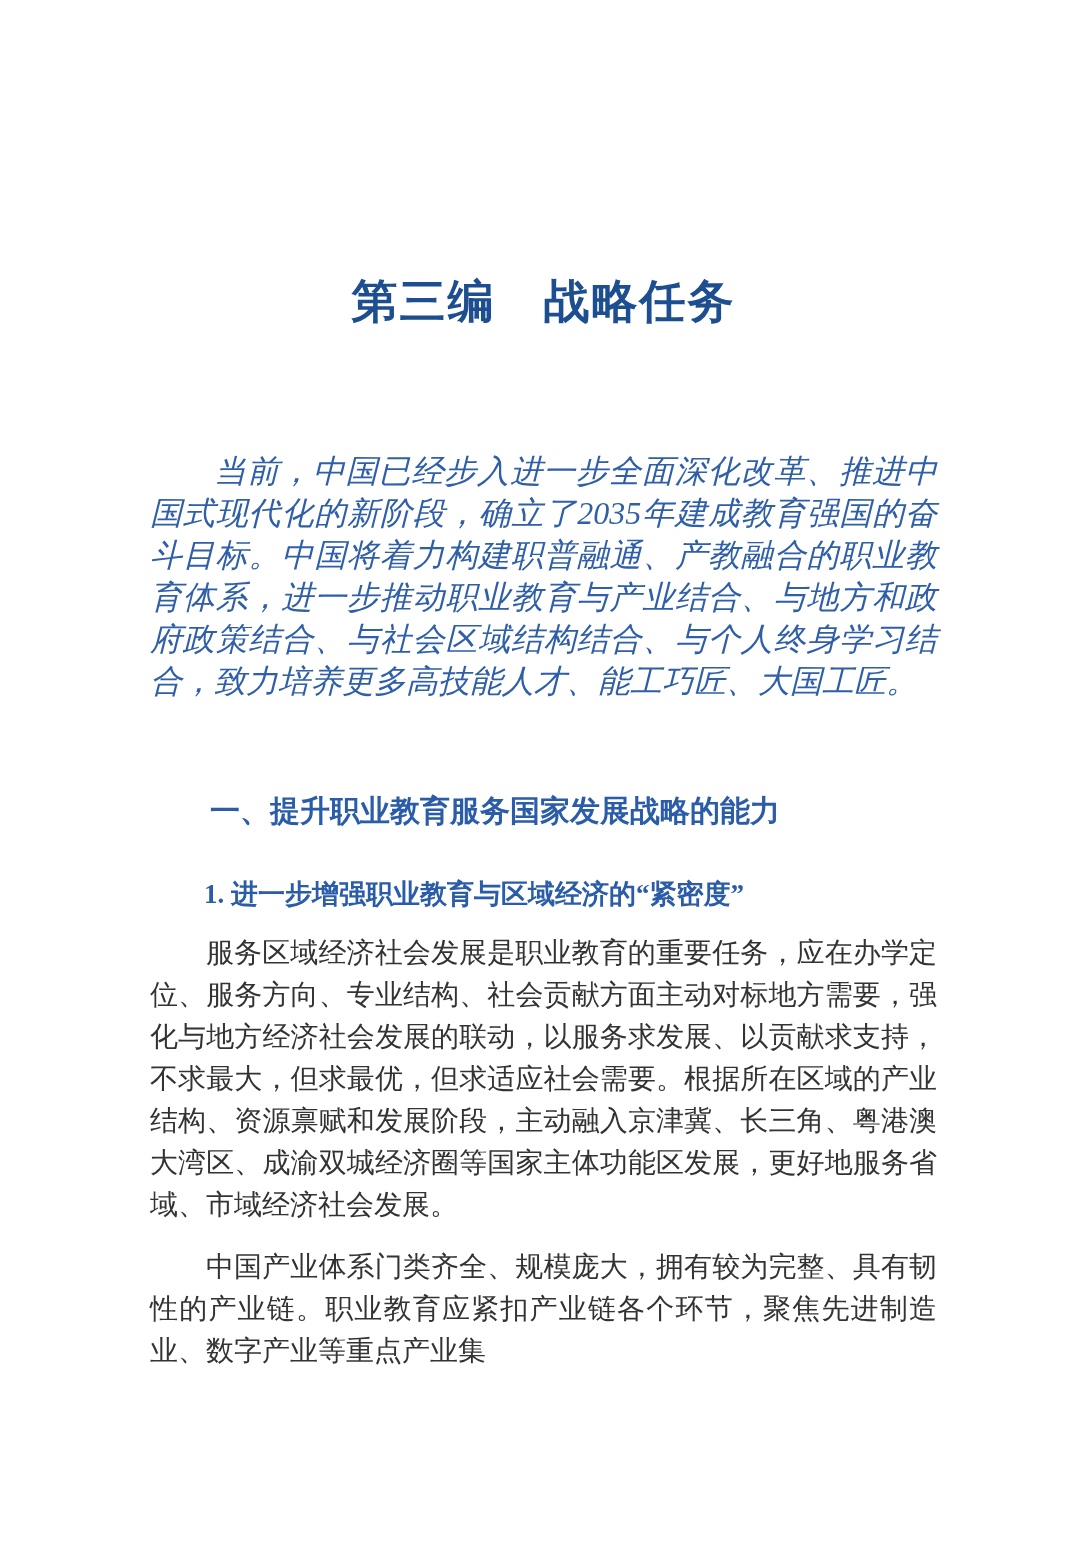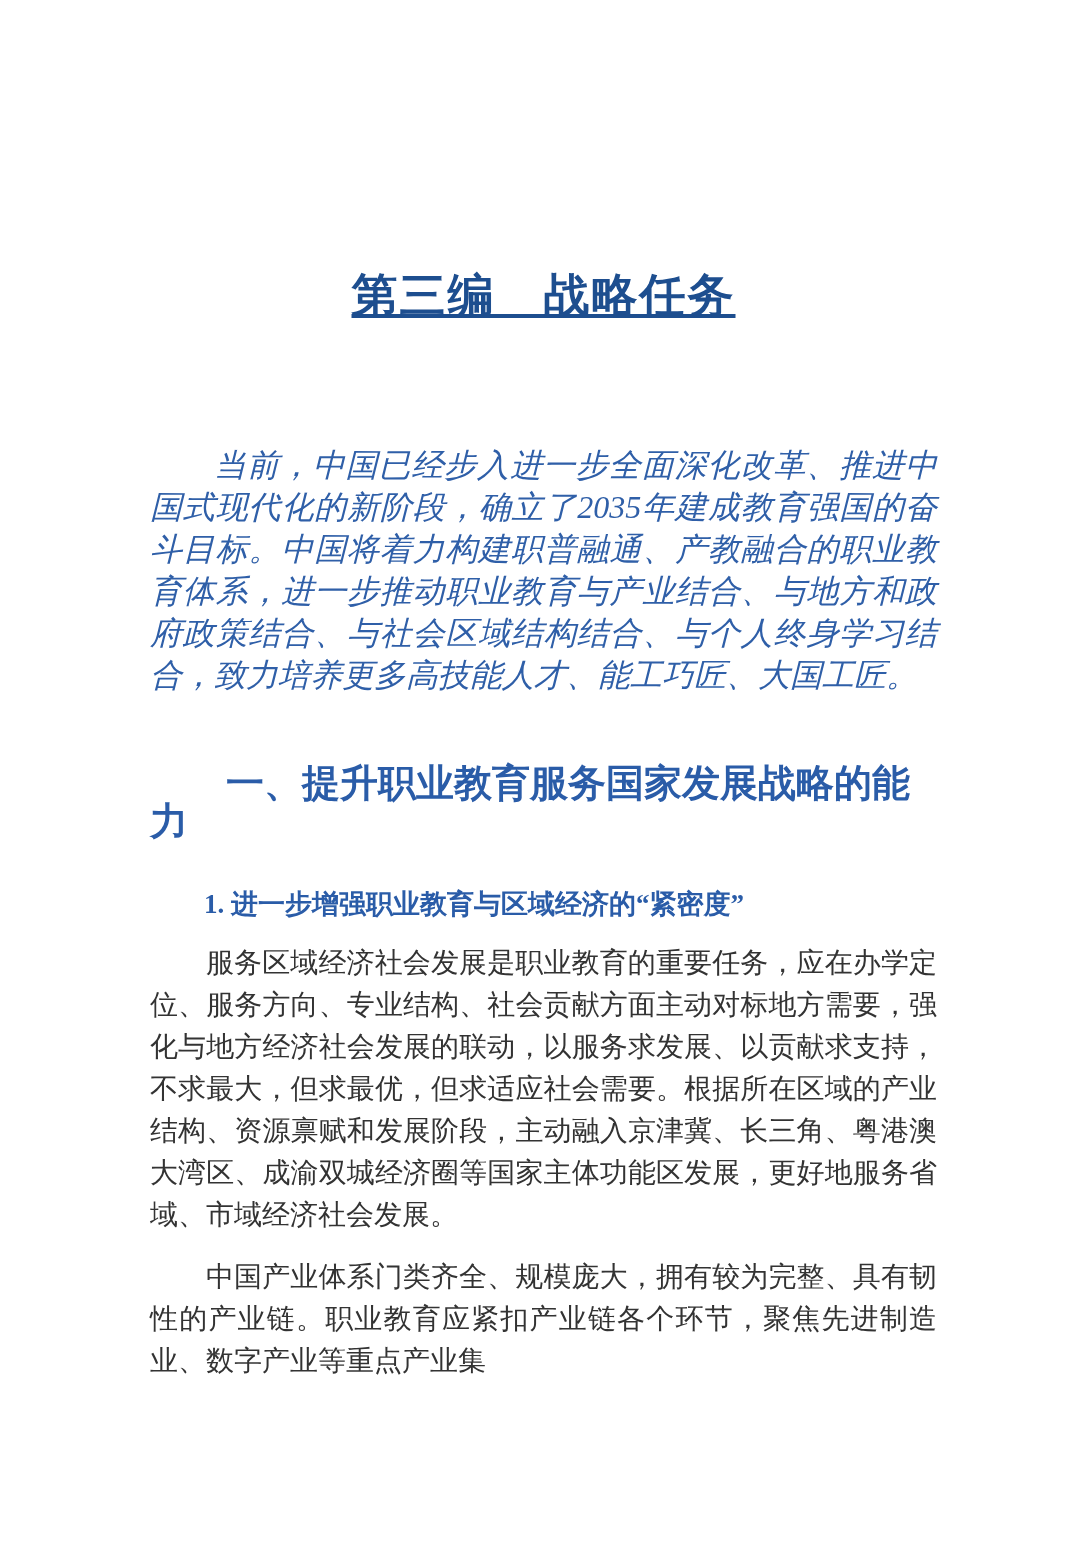--- a/index.html
+++ b/index.html
@@ -20,45 +20,44 @@
     height: 1561px;
     overflow: hidden;
   }
   .page {
     width: 1080px;
     height: 1561px;
     padding: 262px 143px 0 150px;
     background: var(--page_background);
   }
   .doc-title {
-    margin: 4px;
+    margin: 10px;
     text-align: center;
     font-family: "Liberation Serif", "DejaVu Serif", serif;
     font-weight: bold;
     font-size: 46px;
     line-height: 1.3;
     color: var(--title_color);
     letter-spacing: 2px;
-    text-decoration: underline;
   }
   .intro {
     margin: 118px 0 0;
     font-family: "Liberation Serif", "DejaVu Serif", serif;
     font-style: italic;
     font-size: 32px;
     line-height: 42px;
     color: var(--intro_color);
     text-align: justify;
     text-indent: 2em;
   }
   .section-heading {
-    margin: 68px 0 0;
+    margin: 90px 0 0;
     font-family: "Liberation Sans", "DejaVu Sans", sans-serif;
     font-weight: bold;
-    font-size: 38px;
+    font-size: 30px;
     line-height: 38px;
     color: var(--accent_color);
     text-indent: 2em;
   }
   .body-para {
     margin: 42px 0 0;
     font-family: "Liberation Serif", "DejaVu Serif", serif;
     font-size: 28px;
     line-height: 42px;
     color: var(--body_color);

